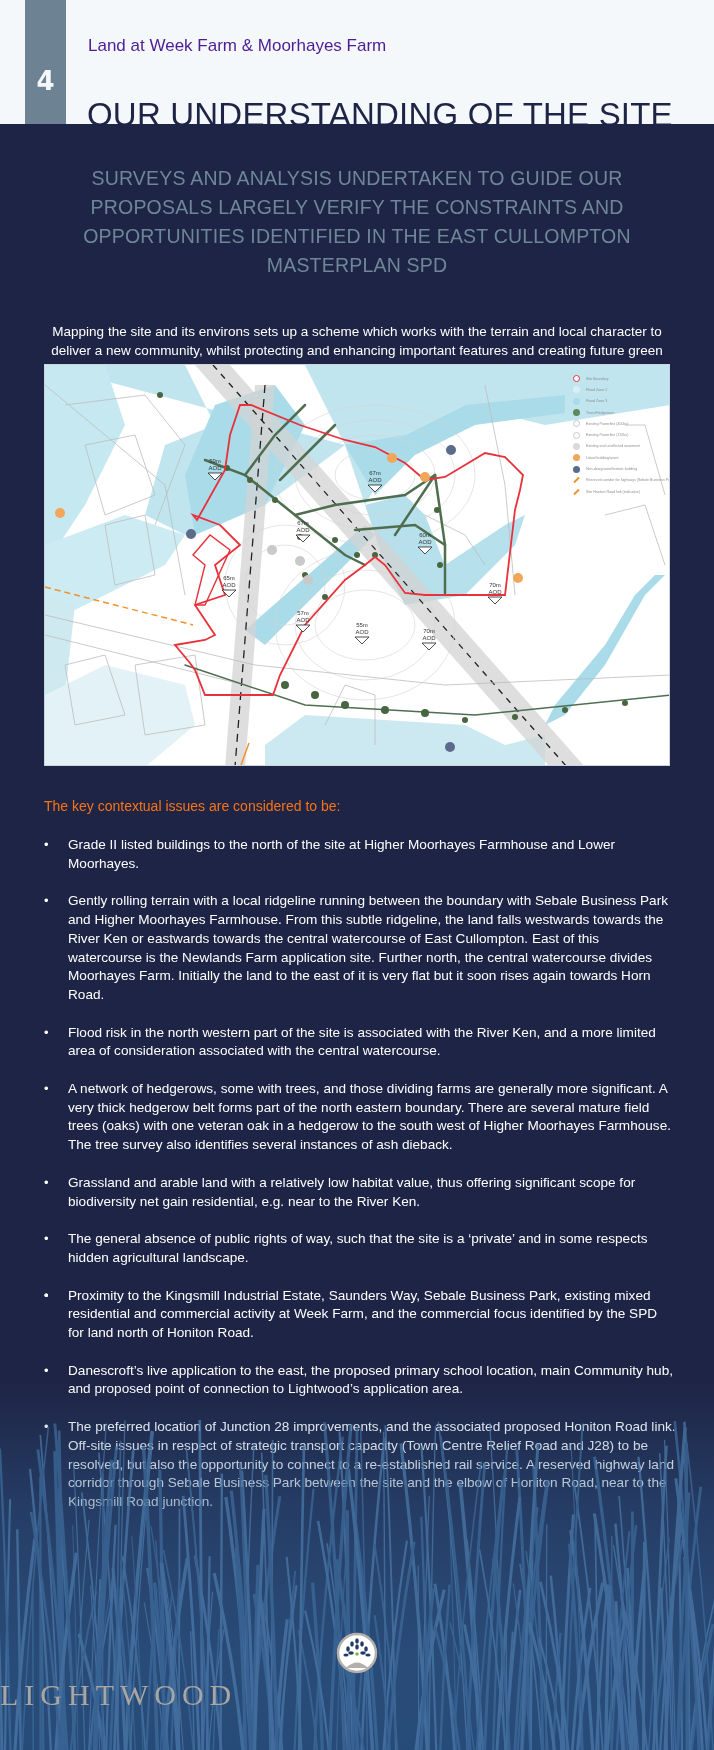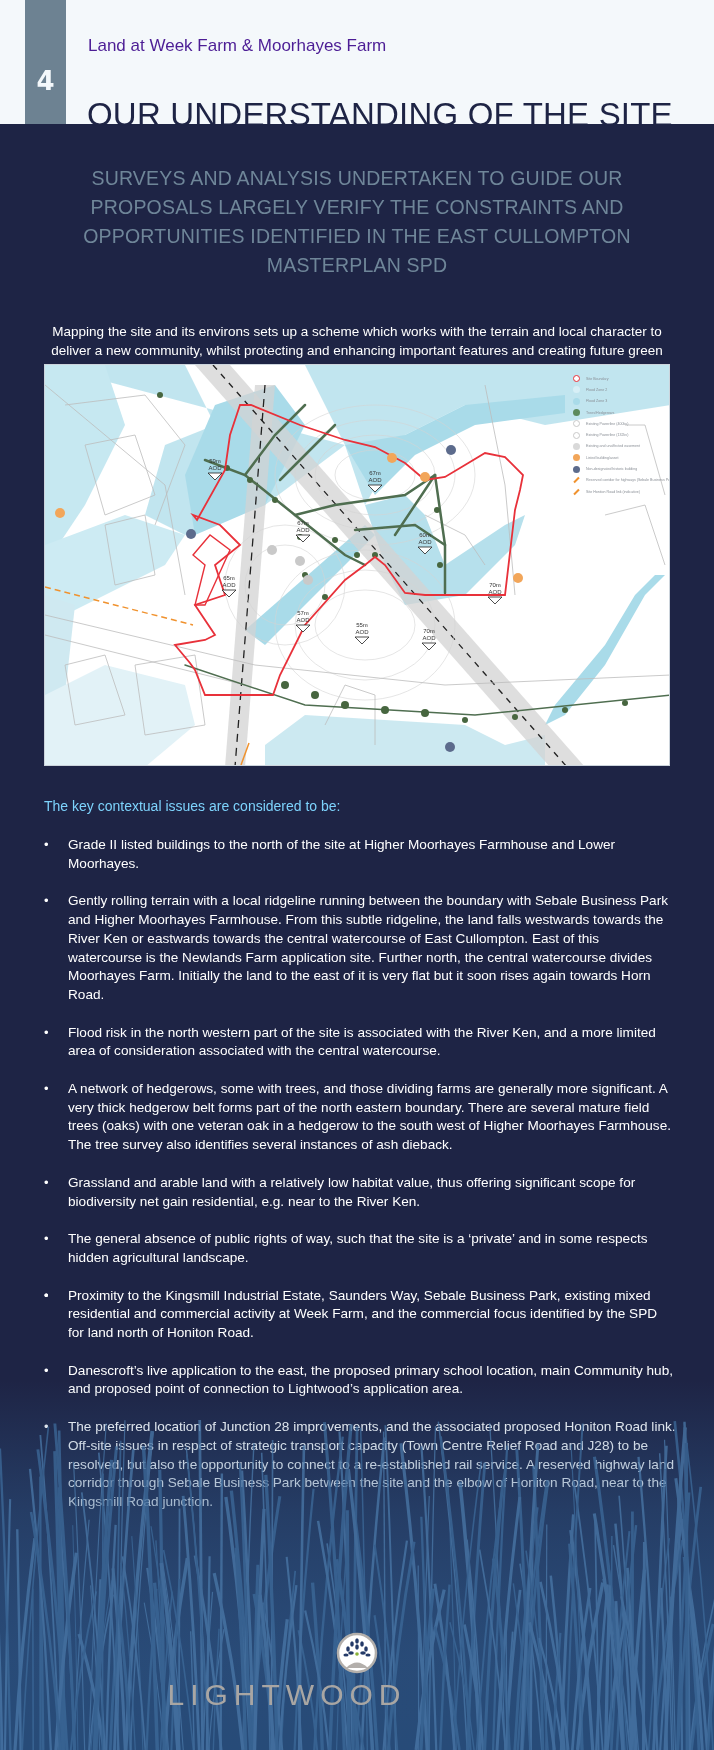--- a/index.html
+++ b/index.html
@@ -57,21 +57,21 @@
     font-size: 3.6px; color: #8a8f96; white-space: nowrap;
   }
   .legend-swatch {
     width: 7px; height: 7px; border-radius: 50%; margin-right: 6px; flex: 0 0 7px;
   }
   .legend-swatch.line {
     border-radius: 0; height: 2px; transform: rotate(-45deg); background: #f0922e;
   }
   
   .key-intro {
-    position: absolute; left: 44px; top: 798px; font-size: 14px; color: #7dd3fc;
+    position: absolute; left: 44px; top: 798px; font-size: 14px; color: #f97316;
   }
   .issues {
     position: absolute; left: 44px; top: 836px; width: 632px; list-style: none;
   }
   .issue {
     position: relative; padding-left: 24px;
     font-size: 13.6px; line-height: 18.7px; color: #ffffff;
     margin-bottom: 19px;
   }
   .issue .bullet {
@@ -83,22 +83,22 @@
     pointer-events: none;
   }
   .logo {
     position: absolute; left: 0; width: 714px; top: 1632px; text-align: center;
   }
   .logo-mark {
     display: inline-block; width: 42px; height: 42px;
   }
   .logo-word {
     position: absolute; left: 0; width: 574px; top: 1678px;
-    text-align: center; font-size: 30px; letter-spacing: 6px;
-    color: #a9a6a3; font-family: Liberation Sans, sans-serif; font-weight: normal;
+    font-size: 30px; letter-spacing: 6px;
+    color: #a9a6a3; font-family: Liberation Serif, serif; font-weight: normal;
   }
 </style>
 </head>
 <body>
 
 <div class="header">
   <div class="chapter-tab">
     <div class="chapter-num">4</div>
   </div>
   <div class="doc-subtitle">Land at Week Farm &amp; Moorhayes Farm</div>

